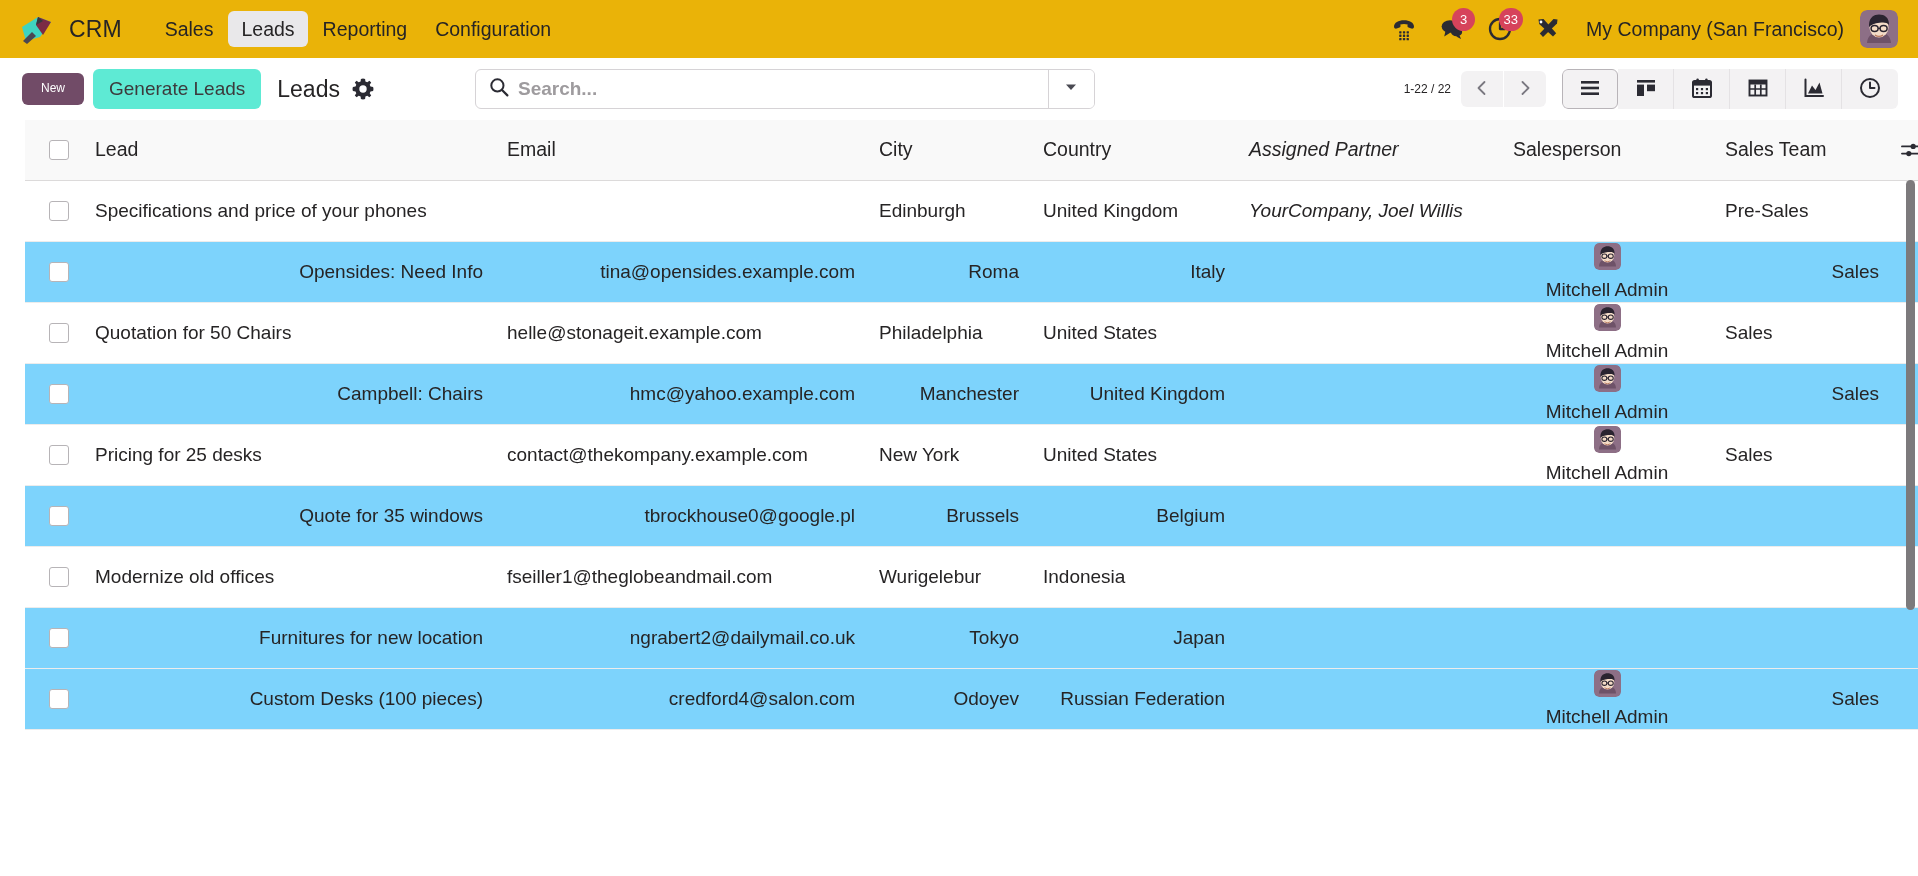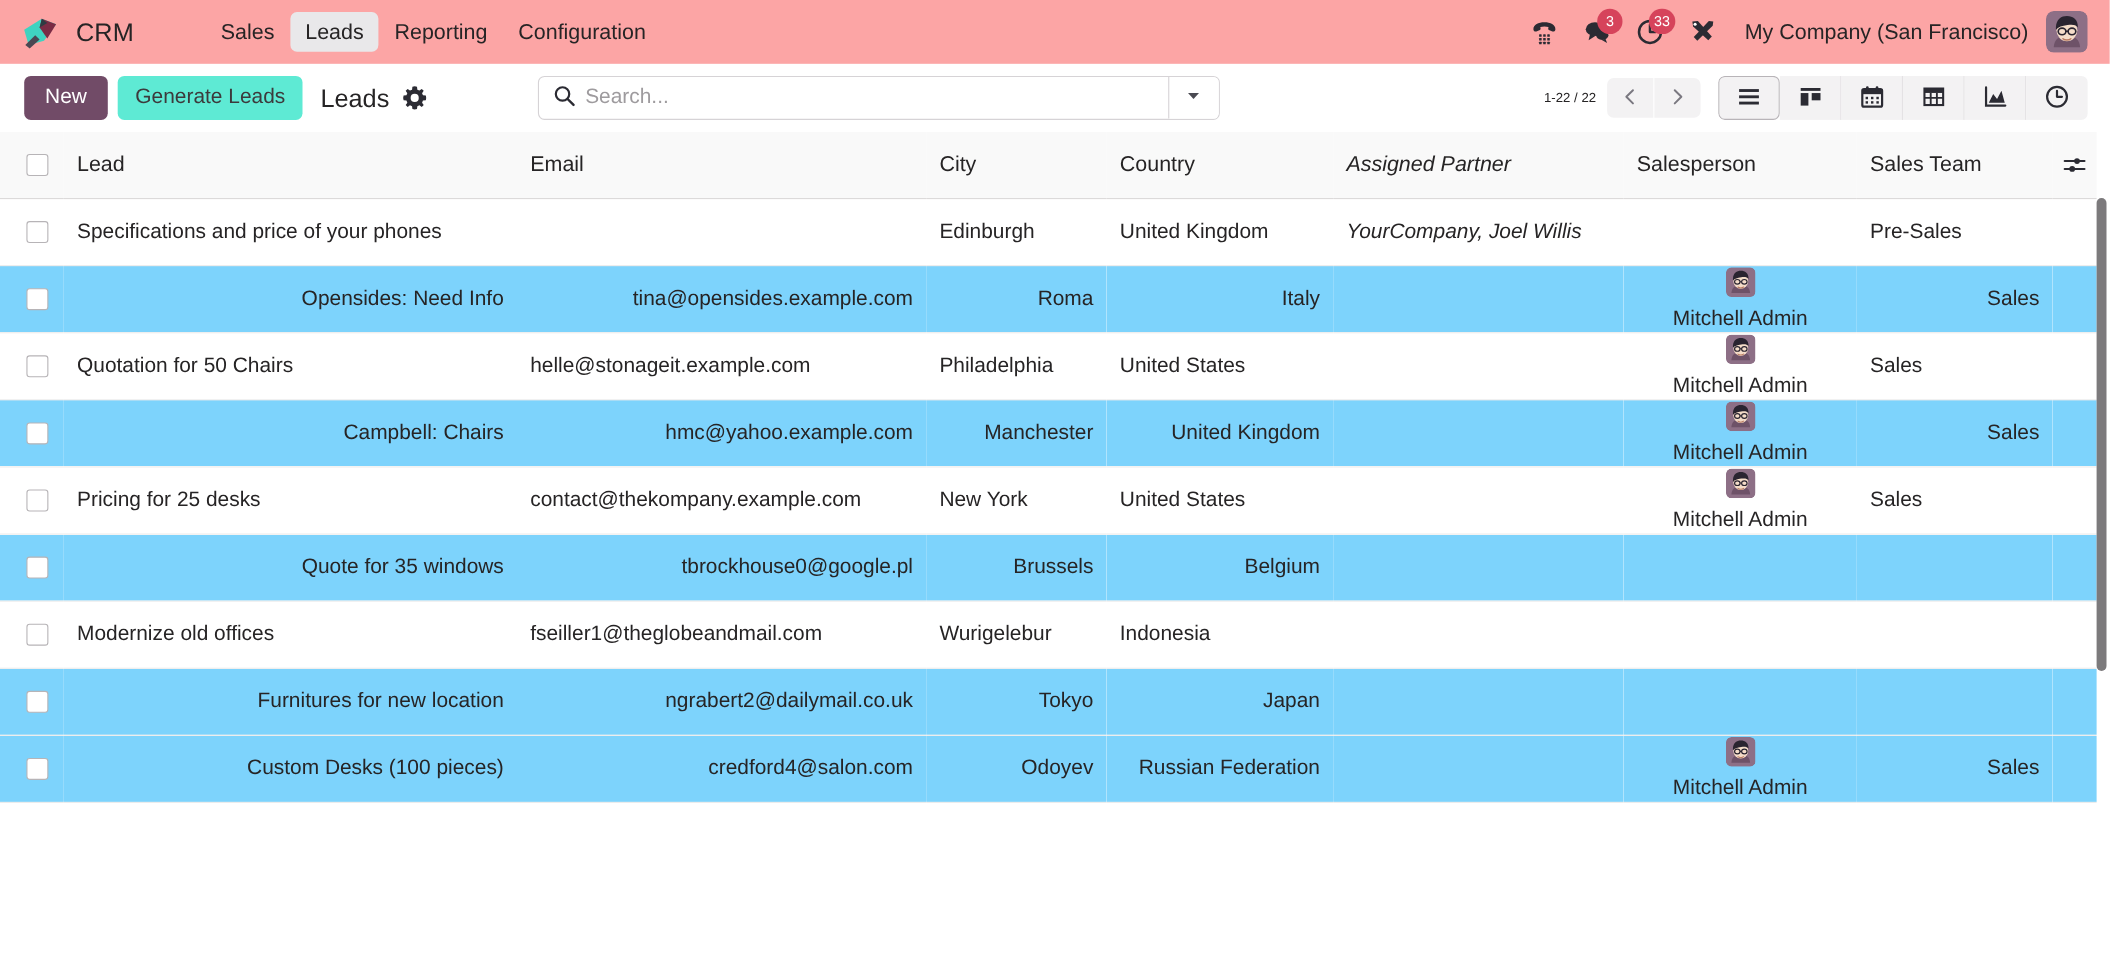--- a/index.html
+++ b/index.html
@@ -12,25 +12,24 @@
     font-family: "Liberation Sans", sans-serif;
     color: #1f1c1c;
     -webkit-font-smoothing: antialiased;
   }
 
   
   .navbar {
     height: 58px;
     display: flex;
     align-items: center;
-    background: #fca5a5;
+    background: #eab308;
     padding: 0 20px 0 16px;
     position: relative;
     z-index: 30;
-    gap: 36px;
   }
   .brand {
     display: flex;
     align-items: center;
     gap: 11px;
     padding: 4px 8px 4px 2px;
     cursor: pointer;
   }
   .brand-logo { width: 40px; height: 36px; display: block; flex: none; }
   .brand-name {
@@ -108,21 +107,21 @@
     align-items: center;
     padding: 0 20px 0 22px;
     background: #ffffff;
     position: relative;
     z-index: 20;
   }
   .btn-new {
     background: #714b67;
     color: #ffffff;
     border: none;
-    font-size: 19px;
+    font-size: 12px;
     padding: 8px 19px;
     border-radius: 6px;
     cursor: pointer;
     line-height: 1.3;
     font-family: inherit;
   }
   .btn-secondary {
     background: #5eead4;
     color: #3c3a3c;
     border: none;
@@ -174,20 +173,21 @@
   .search-input {
     border: none;
     outline: none;
     flex: 1;
     font-size: 19px;
     font-family: inherit;
     color: #0369a1;
     background: transparent;
     min-width: 0;
     padding: 0;
+    font-weight: bold;
   }
   .search-input::placeholder { color: #9e9b9e; opacity: 1; }
   .searchview-toggle {
     width: 46px;
     border-left: 1px solid #d6d3d6;
     display: flex; align-items: center; justify-content: center;
     cursor: pointer;
     background: #fff;
   }
 
@@ -241,20 +241,21 @@
     border: 1px solid #b8b4b8;
     border-radius: 6px;
   }
 
   
   .list-wrap {
     height: 756px;
     overflow: hidden;
     position: relative;
     background: #fff;
+    padding-left: 25px;
   }
   table.o-list {
     width: 1906px;
     border-collapse: collapse;
     table-layout: fixed;
     font-size: 19px;
   }
   table.o-list thead th {
     background: #f9f9f9;
     font-weight: 400;

